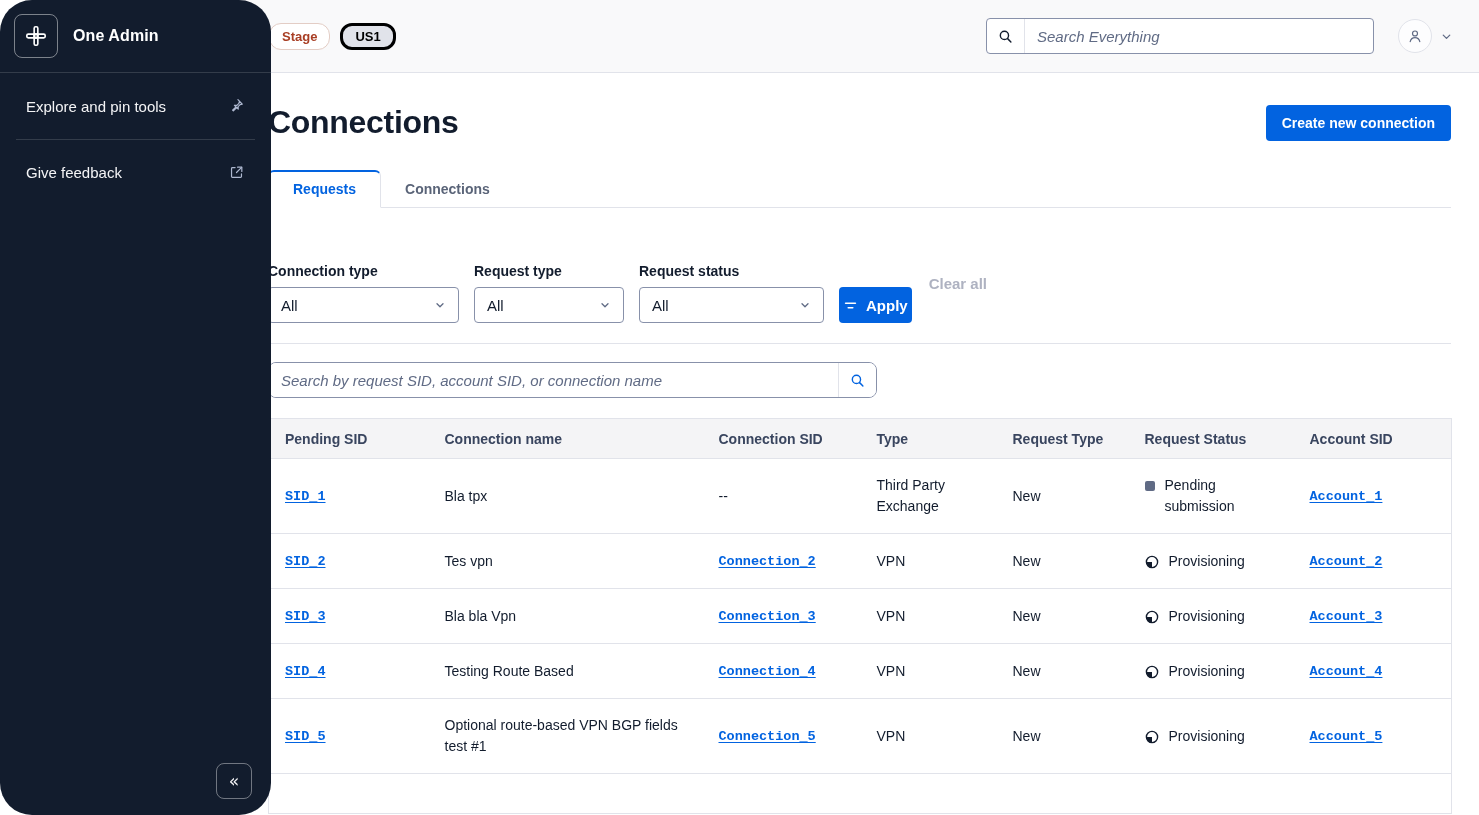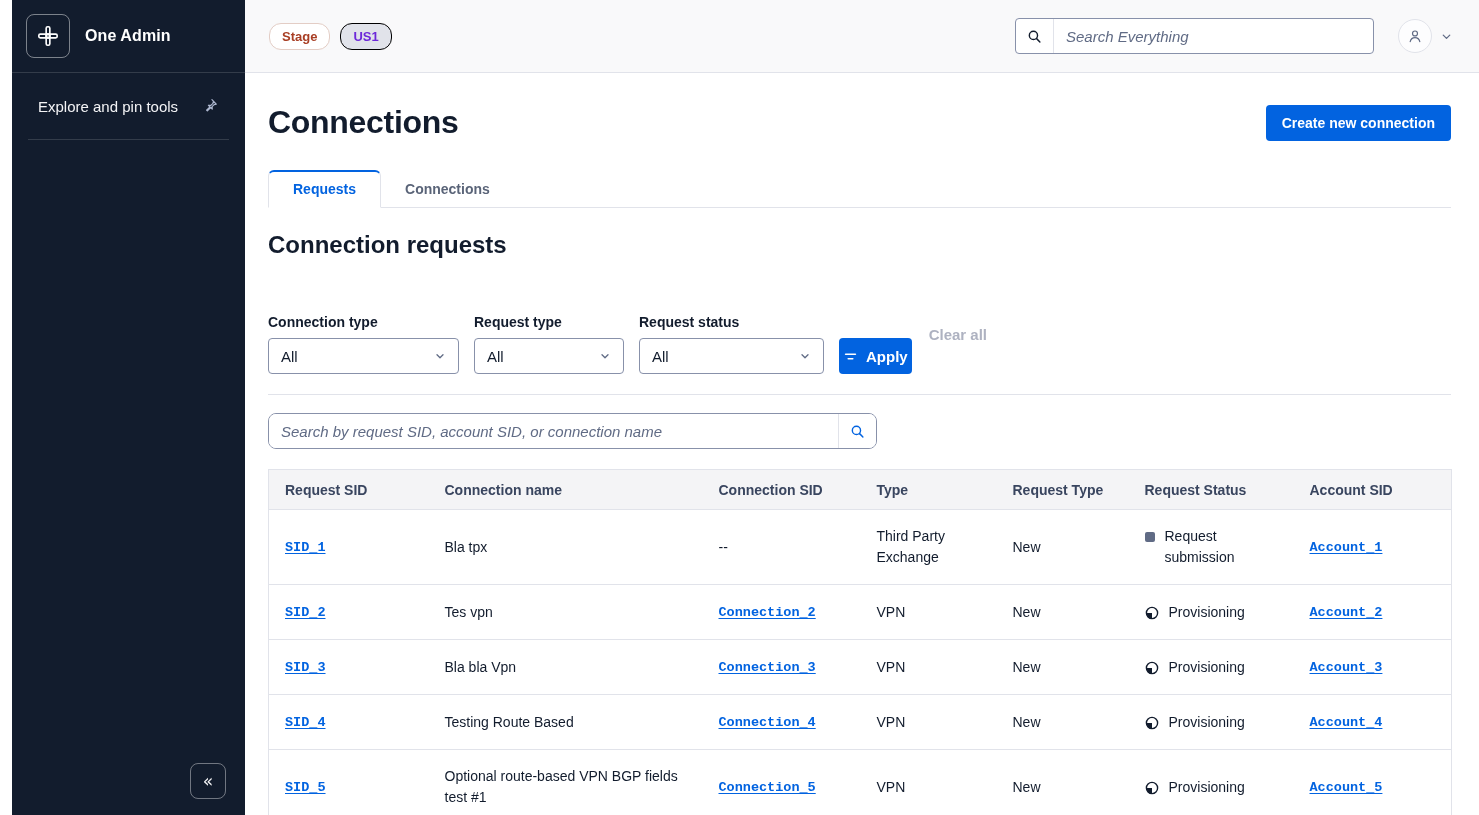--- a/index.html
+++ b/index.html
@@ -14,22 +14,22 @@
   }
   *{box-sizing:border-box;margin:0;padding:0;}
   html,body{width:1479px;height:815px;}
   body{
     font-family:"Liberation Sans","DejaVu Sans",sans-serif;
     font-size:14px;color:var(--navy);background:#fff;
     overflow:hidden;position:relative;
   }
   
   .sidebar{
-    position:absolute;left:12px;top:0;width:233px;height:815px;
-    background:var(--sidebar-bg);color:#fff;z-index:5;
+    position:absolute;left:0;top:0;width:271px;height:815px;
+    background:var(--sidebar-bg);color:#fff;z-index:5;border-radius:32px;
   }
   .sidebar-logo-row{
     display:flex;align-items:center;gap:15px;
     padding:14px;height:73px;
     border-bottom:1px solid rgba(255,255,255,0.14);
   }
   .logo-box{
     width:44px;height:44px;border:1px solid rgba(255,255,255,0.45);
     border-radius:8px;display:flex;align-items:center;justify-content:center;
     flex:0 0 auto;cursor:pointer;
@@ -51,23 +51,23 @@
   .topbar{
     position:absolute;left:233px;top:0;right:0;height:73px;
     background:var(--topbar-bg);border-bottom:1px solid var(--border);
     display:flex;align-items:center;padding:0 26px 0 36px;gap:10px;
   }
   .badge{
     display:inline-flex;align-items:center;height:27px;padding:0 12px;
     border-radius:12px;font-size:13px;font-weight:700;
   }
   .badge-stage{background:#fff;border:1px solid #e3cdc5;color:#a83e24;}
-  .badge-region{background:#e1e3ea;color:#6d28d9;border:1px solid #000000;text-align:right;}
+  .badge-region{background:#e1e3ea;color:#000000;border:3px solid #000000;text-align:right;}
   .global-search{
-    margin-left:auto;width:359px;height:36px;background:#fff;
+    margin-left:auto;width:388px;height:36px;background:#fff;
     border:1px solid var(--input-border);border-radius:4px;
     display:flex;align-items:stretch;overflow:hidden;
   }
   .global-search .gs-icon{
     width:38px;display:flex;align-items:center;justify-content:center;
     border-right:1px solid var(--border);color:var(--navy);cursor:pointer;
   }
   .global-search input{
     flex:1;border:none;outline:none;padding:0 12px;font-size:15px;
     font-style:italic;color:var(--navy);background:transparent;
@@ -176,20 +176,30 @@
 
   <div class="side-item">
     <span>Explore and pin tools</span>
     <span class="licon">
       <svg width="18" height="18" viewBox="0 0 24 24" fill="none" stroke="#aeb8d0" stroke-width="1.6" stroke-linejoin="round" stroke-linecap="round">
         <path d="M14.6 3.6l5.8 5.8-2.9.7-2.7 2.7.2 3.3-2.1-2.1-4.4 4.6-1.1-1.1 4.6-4.4-2.1-2.1 3.3.2 2.7-2.7.7-2.9z"></path>
       </svg>
     </span>
   </div>
   <div class="side-divider"></div>
+  <div class="side-item">
+    <span>Give feedback</span>
+    <span class="licon">
+      <svg width="17" height="17" viewBox="0 0 24 24" fill="none" stroke="#aeb8d0" stroke-width="1.7" stroke-linecap="round" stroke-linejoin="round">
+        <path d="M10 5H6.2A1.2 1.2 0 0 0 5 6.2v11.6A1.2 1.2 0 0 0 6.2 19h11.6a1.2 1.2 0 0 0 1.2-1.2V14"></path>
+        <path d="M13.5 4.5h6v6"></path>
+        <path d="M19.2 4.8 12 12"></path>
+      </svg>
+    </span>
+  </div>
 
   <button class="collapse-btn">«</button>
 </nav>
 
 <header class="topbar">
   <span class="badge badge-stage">Stage</span>
   <span class="badge badge-region">US1</span>
 
   <div class="global-search">
     <span class="gs-icon">
@@ -221,21 +231,20 @@
   <div class="page-head">
     <h1 class="page-title">Connections</h1>
     <button class="primary-btn">Create new connection</button>
   </div>
 
   <div class="tabs">
     <div class="tab active">Requests</div>
     <div class="tab">Connections</div>
   </div>
 
-  <h2 class="section-title">Connection requests</h2>
 
   <div class="filter-row">
     <div class="filter-group">
       <label>Connection type</label>
       <div class="select w-conn">
         <span>All</span>
         <span class="chev">
           <svg width="12" height="12" viewBox="0 0 24 24" fill="none" stroke="#606b85" stroke-width="2.6" stroke-linecap="round" stroke-linejoin="round">
               <polyline points="6,9.5 12,15.5 18,9.5"></polyline>
             </svg>
@@ -295,21 +304,21 @@
       <col style="width:160px">
         <col style="width:274px">
         <col style="width:158px">
       <col style="width:136px">
         <col style="width:132px">
         <col style="width:165px">
         <col style="width:158px">
     </colgroup>
     <thead>
       <tr>
-        <th>Request SID</th>
+        <th>Pending SID</th>
         <th>Connection name</th>
         <th>Connection SID</th>
         <th>Type</th>
         <th>Request Type</th>
         <th>Request Status</th>
         <th>Account SID</th>
       </tr>
     </thead>
     <tbody>
         <tr>
@@ -317,21 +326,21 @@
     <td><span>Bla tpx</span></td>
     <td><a class="conn-sid">--</a></td>
     <td><span>Third Party Exchange</span></td>
     <td><span>New</span></td>
     <td>
       <span class="status-cell">
         <span class="status-icon icon-pending">
                 <i class="sq-icon"></i>
               </span>
 
-        <span>Request submission</span>
+        <span>Pending submission</span>
       </span>
     </td>
     <td><a class="mono-link">Account_1</a></td>
   </tr>
         <tr>
     <td><a class="mono-link">SID_2</a></td>
     <td><span>Tes vpn</span></td>
     <td><a class="mono-link conn-sid">Connection_2</a></td>
     <td><span>VPN</span></td>
     <td><span>New</span></td>

